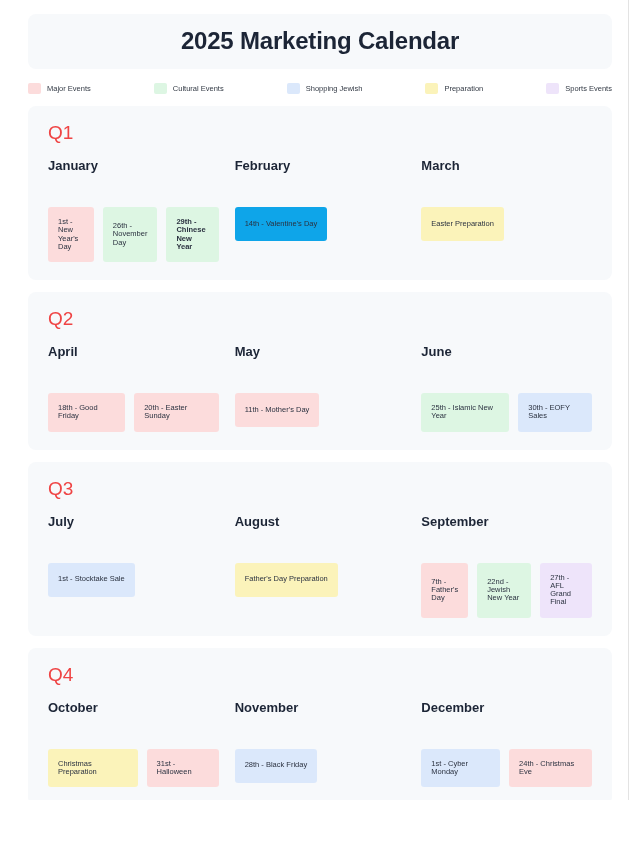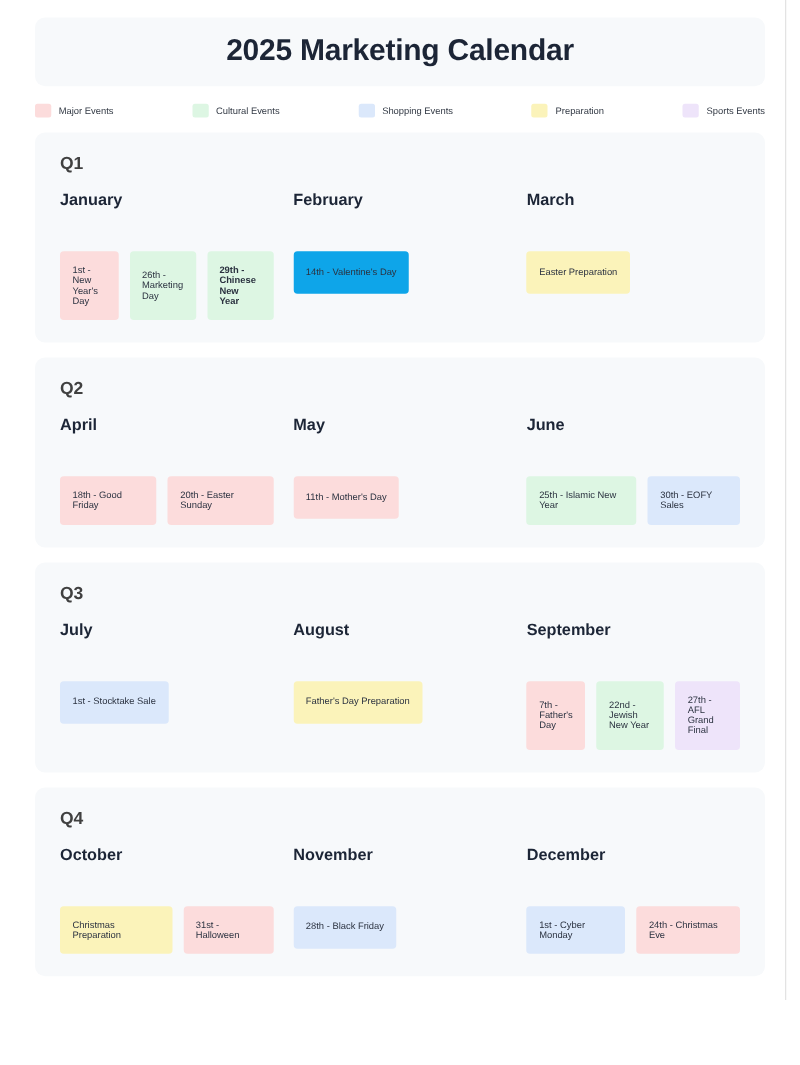--- a/index.html
+++ b/index.html
@@ -67,23 +67,23 @@
   }
 
   .quarter {
     margin: 12px 28px 0 28px;
     background: #f7f9fb;
     border-radius: 8px;
     padding: 16px 20px 18px 20px;
   }
   .quarter-title {
     margin: 0 0 14px 0;
-    font-size: 14px;
-    font-weight: bold;
-    color: #404040;
+    font-size: 19px;
+    font-weight: normal;
+    color: #ef4444;
   }
   .months {
     display: grid;
     grid-template-columns: repeat(3, 1fr);
     gap: 16px;
     align-items: start;
   }
   .month-name {
     font-size: 13px;
     font-weight: bold;
@@ -124,21 +124,21 @@
       <div class="legend-item">
         <span class="legend-swatch" style="background: rgb(252, 220, 220);"></span>
         <span class="legend-label">Major Events</span>
       </div>
       <div class="legend-item">
         <span class="legend-swatch" style="background: rgb(221, 246, 227);"></span>
         <span class="legend-label">Cultural Events</span>
       </div>
       <div class="legend-item">
         <span class="legend-swatch" style="background: rgb(219, 232, 251);"></span>
-        <span class="legend-label">Shopping Events</span>
+        <span class="legend-label">Shopping Jewish</span>
       </div>
       <div class="legend-item">
         <span class="legend-swatch" style="background: rgb(251, 243, 186);"></span>
         <span class="legend-label">Preparation</span>
       </div>
       <div class="legend-item">
         <span class="legend-swatch" style="background: rgb(238, 228, 250);"></span>
         <span class="legend-label">Sports Events</span>
       </div>
     </div>
@@ -147,21 +147,21 @@
       <section class="quarter">
         <h2 class="quarter-title">Q1</h2>
         <div class="months">
           <div class="month-column">
             <div class="month-name">January</div>
             <div class="event-list">
               <div class="event" style="background: rgb(252, 220, 220);">
                 <span>1st - New Year's Day</span>
               </div>
               <div class="event" style="background: rgb(221, 246, 227);">
-                <span>26th - Marketing Day</span>
+                <span>26th - November Day</span>
               </div>
               <div class="event" style="background: rgb(221, 246, 227); font-weight: bold;">
                 <span>29th - Chinese New Year</span>
               </div>
             </div>
           </div>
           <div class="month-column">
             <div class="month-name">February</div>
             <div class="event-list">
               <div class="event" style="background: #0ea5e9;">

